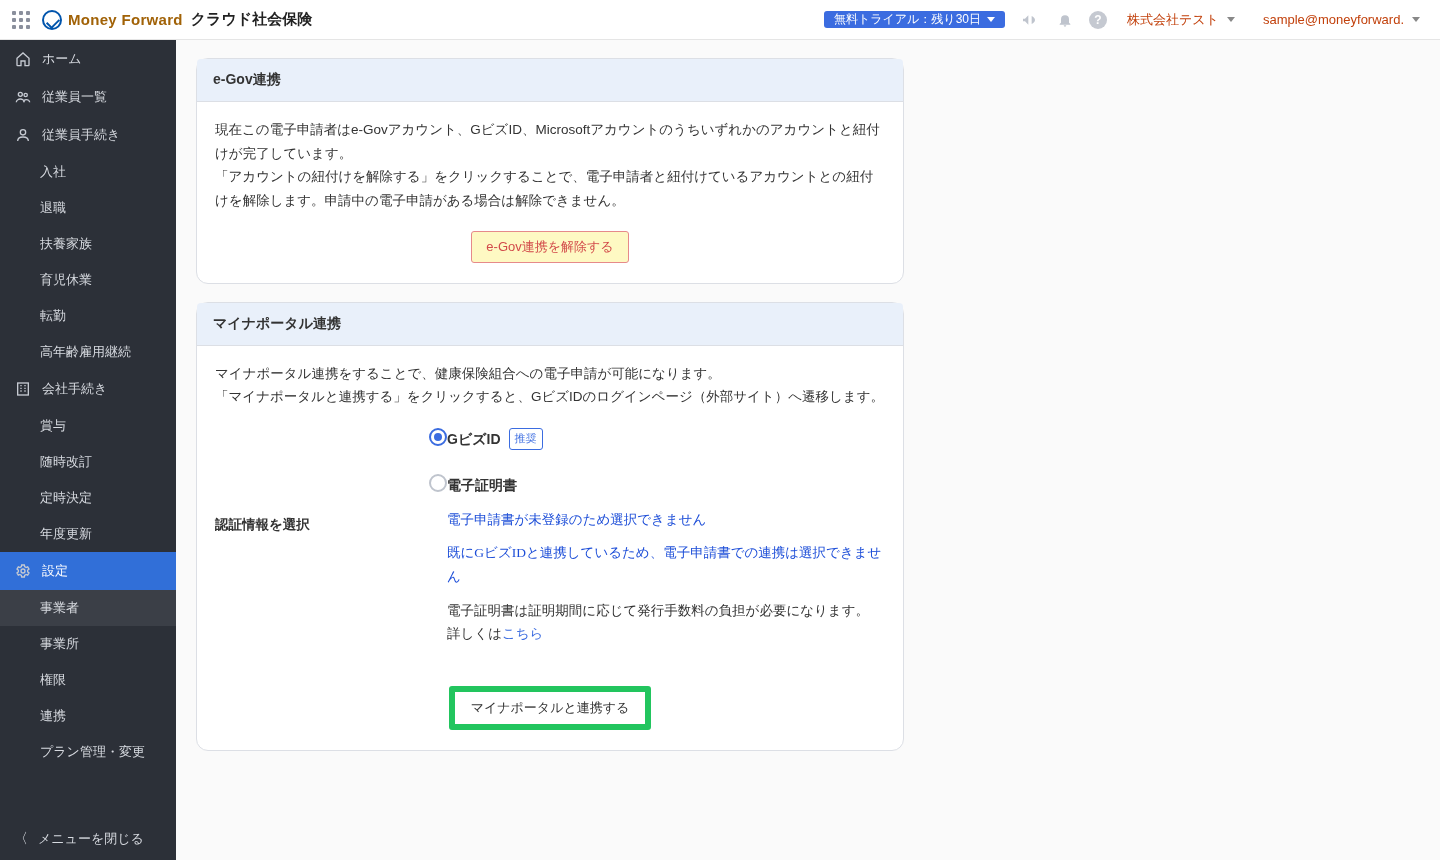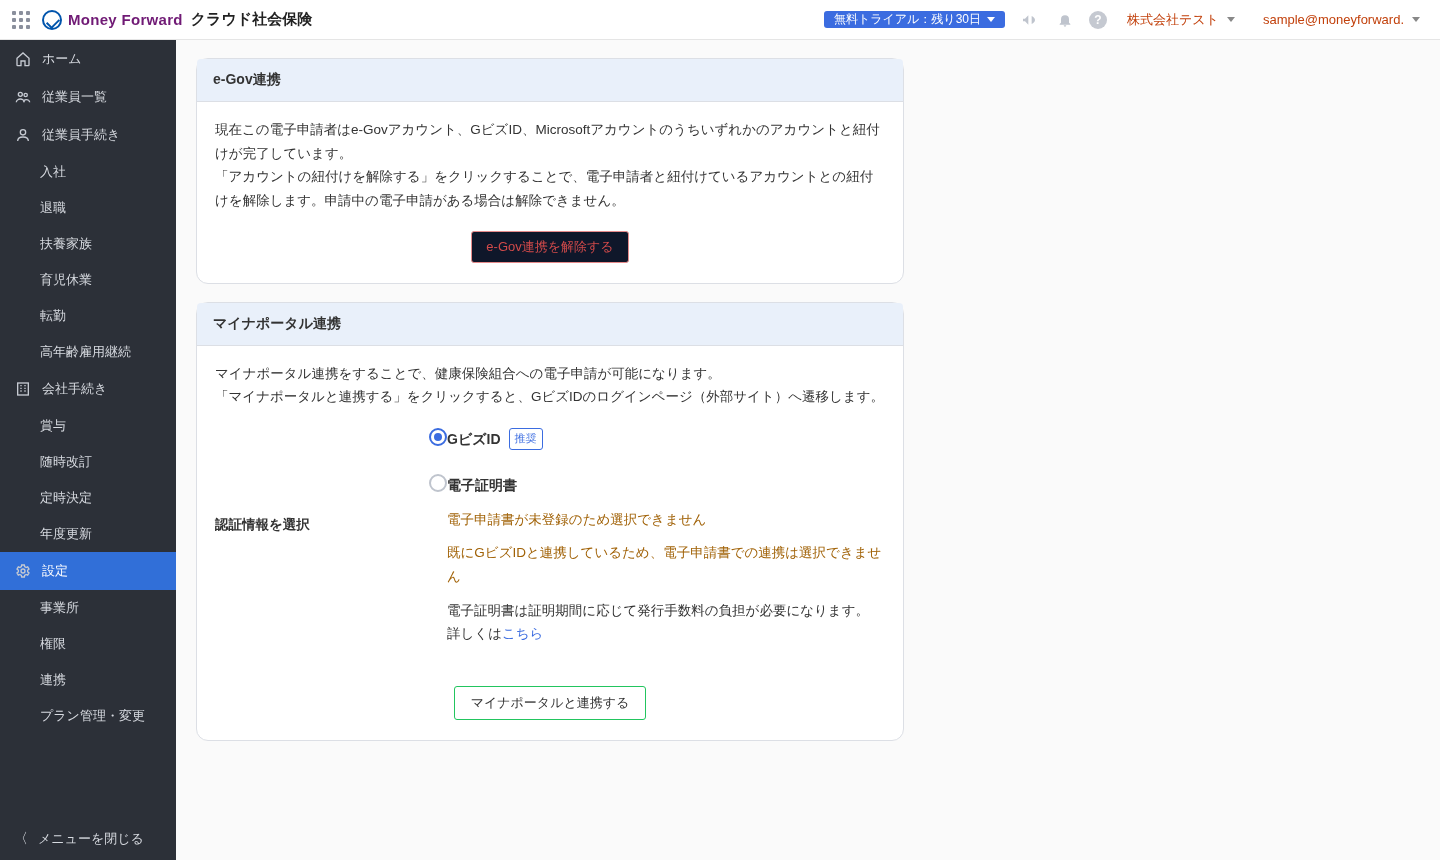--- a/index.html
+++ b/index.html
@@ -6,21 +6,21 @@
   body { font-family: "Hiragino Kaku Gothic ProN", "メイリオ", sans-serif; font-size: 13px; color: #333; background: #fff; }
   .app { display: flex; flex-direction: column; height: 860px; width: 1440px; }
 
   
   .header { height: 40px; background: #fff; border-bottom: 1px solid #e5e5e5; display: flex; align-items: center; padding: 0 12px; gap: 12px; }
   .apps-icon { width: 18px; height: 18px; display: grid; grid-template-columns: repeat(3,4px); grid-template-rows: repeat(3,4px); gap: 3px; cursor: pointer; }
   .apps-icon span { background: #8a8f9c; border-radius: 1px; }
   .logo { display: flex; align-items: center; gap: 6px; }
   .logo-badge { width: 20px; height: 20px; border: 2px solid #0054ac; border-radius: 50%; position: relative; }
   .logo-badge::after { content: ""; position: absolute; left: 3px; top: 6px; width: 10px; height: 6px; border: 2px solid #0054ac; border-top: 0; border-right: 0; transform: rotate(-45deg); }
-  .logo-text { font-weight: 700; color: #701a75; font-size: 15px; letter-spacing: .3px; }
+  .logo-text { font-weight: 700; color: #a16207; font-size: 15px; letter-spacing: .3px; }
   .logo-sub { color: #222; font-size: 15px; font-weight: 600; margin-left: 2px; }
   .header-spacer { flex: 1; }
   .trial-pill { background: #3b6ce0; color: #fff; font-size: 12px; padding: 0 10px; border-radius: 3px; display: flex; align-items: center; gap: 6px; cursor: pointer; }
   .trial-pill .caret { border-left: 4px solid transparent; border-right: 4px solid transparent; border-top: 5px solid #fff; }
   .hicon { color: #bfc4cd; font-size: 16px; cursor: pointer; padding: 0 4px; }
   .help-icon { width: 18px; height: 18px; border-radius: 50%; background: #c5c9d1; color: #fff; display: flex; align-items: center; justify-content: center; font-size: 12px; font-weight: 700; cursor: pointer; }
   .hsel { display: flex; align-items: center; gap: 8px; color: #c2410c; font-size: 13px; cursor: pointer; padding: 0 8px; }
   .hsel .caret { border-left: 4px solid transparent; border-right: 4px solid transparent; border-top: 5px solid #888; }
 
   
@@ -36,35 +36,35 @@
   .nav-sub.selected { background: #3b3f47; }
   .sidebar-footer { padding: 12px 14px; display: flex; align-items: center; gap: 10px; border-top: 0; color: #d7dae0; cursor: pointer; }
   .sidebar-footer .chev { font-size: 14px; }
 
   
   .main { flex: 1; background: #fafafa; padding: 18px 20px; overflow: auto; }
   .card { width: 708px; background: #fff; border: 1px solid #dcdfe5; border-radius: 12px; margin-bottom: 18px; }
   .card-header { background: #e9f0fa; border-bottom: 1px solid #dcdfe5; padding: 12px 16px; font-weight: 700; color: #333; font-size: 14px; border-radius: 4px 4px 0 0; }
   .card-body { padding: 16px 18px 20px; color: #333; font-size: 13.5px; line-height: 1.75; }
   .btn-row { display: flex; justify-content: center; margin-top: 18px; }
-  .btn-outline-danger { border: 1px solid #e68a8a; color: #d24a4a; background: #0f172a; padding: 6px 14px; border-radius: 3px; font-size: 13px; cursor: pointer; }
-  .btn-outline { border: 1px solid #22c55e; color: #333; background: #fff; padding: 7px 16px; border-radius: 3px; font-size: 13px; cursor: pointer; }
+  .btn-outline-danger { border: 1px solid #e68a8a; color: #d24a4a; background: #fef9c3; padding: 6px 14px; border-radius: 3px; font-size: 13px; cursor: pointer; }
+  .btn-outline { border: 6px solid #22c55e; color: #333; background: #fff; padding: 7px 16px; border-radius: 3px; font-size: 13px; cursor: pointer; }
 
   .auth-row { display: flex; gap: 24px; margin-top: 18px; }
   .auth-label { width: 190px; font-weight: 700; padding-top: 86px; }
   .auth-options { flex: 1; }
   .opt { display: flex; margin-bottom: 22px; }
   .radio { width: 18px; height: 18px; border: 2px solid #3b6ce0; border-radius: 50%; position: relative; flex-shrink: 0; margin-top: 1px; cursor: pointer; }
   .radio.checked::after { content: ""; position: absolute; inset: 3px; background: #3b6ce0; border-radius: 50%; }
   .radio.unchecked { border-color: #bfc4cd; }
   .opt-body { flex: 1; }
   .opt-title { font-weight: 700; font-size: 14px; display: flex; align-items: center; gap: 8px; }
   .badge-rec { border: 1px solid #3b6ce0; color: #3b6ce0; font-size: 11px; padding: 0 5px; border-radius: 3px; font-weight: 400; }
   .opt-desc { margin-top: 10px; color: #333; line-height: 1.75; }
-  .err { color: #a16207; margin-top: 10px; line-height: 1.75; }
+  .err { color: #1d4ed8; margin-top: 10px; line-height: 1.75; font-family: Liberation Serif, serif; }
   .link { color: #3b6ce0; cursor: pointer; }
 
   svg { display: block; }
 </style>
 </head>
 <body>
 
 <div class="app">
   <div class="header">
     <div class="apps-icon">
@@ -162,20 +162,21 @@
 
         <div class="nav-item active">
           <span class="nicon">
               <svg width="16" height="16" viewBox="0 0 24 24" fill="none" stroke="currentColor" stroke-width="2">
                 <circle cx="12" cy="12" r="3"></circle>
                 <path d="M19 12a7 7 0 0 0-.1-1.2l2.1-1.6-2-3.4-2.5 1a7 7 0 0 0-2-1.2L14 3h-4l-.5 2.6a7 7 0 0 0-2 1.2l-2.5-1-2 3.4 2.1 1.6A7 7 0 0 0 5 12c0 .4 0 .8.1 1.2L3 14.8l2 3.4 2.5-1a7 7 0 0 0 2 1.2L10 21h4l.5-2.6a7 7 0 0 0 2-1.2l2.5 1 2-3.4-2.1-1.6c.1-.4.1-.8.1-1.2z"></path>
               </svg>
             </span>
           <span>設定</span>
         </div>
+        <div class="nav-sub selected"><span>事業者</span></div>
         <div class="nav-sub"><span>事業所</span></div>
         <div class="nav-sub"><span>権限</span></div>
         <div class="nav-sub"><span>連携</span></div>
         <div class="nav-sub"><span>プラン管理・変更</span></div>
       </div>
       <div class="sidebar-footer">
         <span class="chev">〈</span>
         <span>メニューを閉じる</span>
       </div>
     </div>

